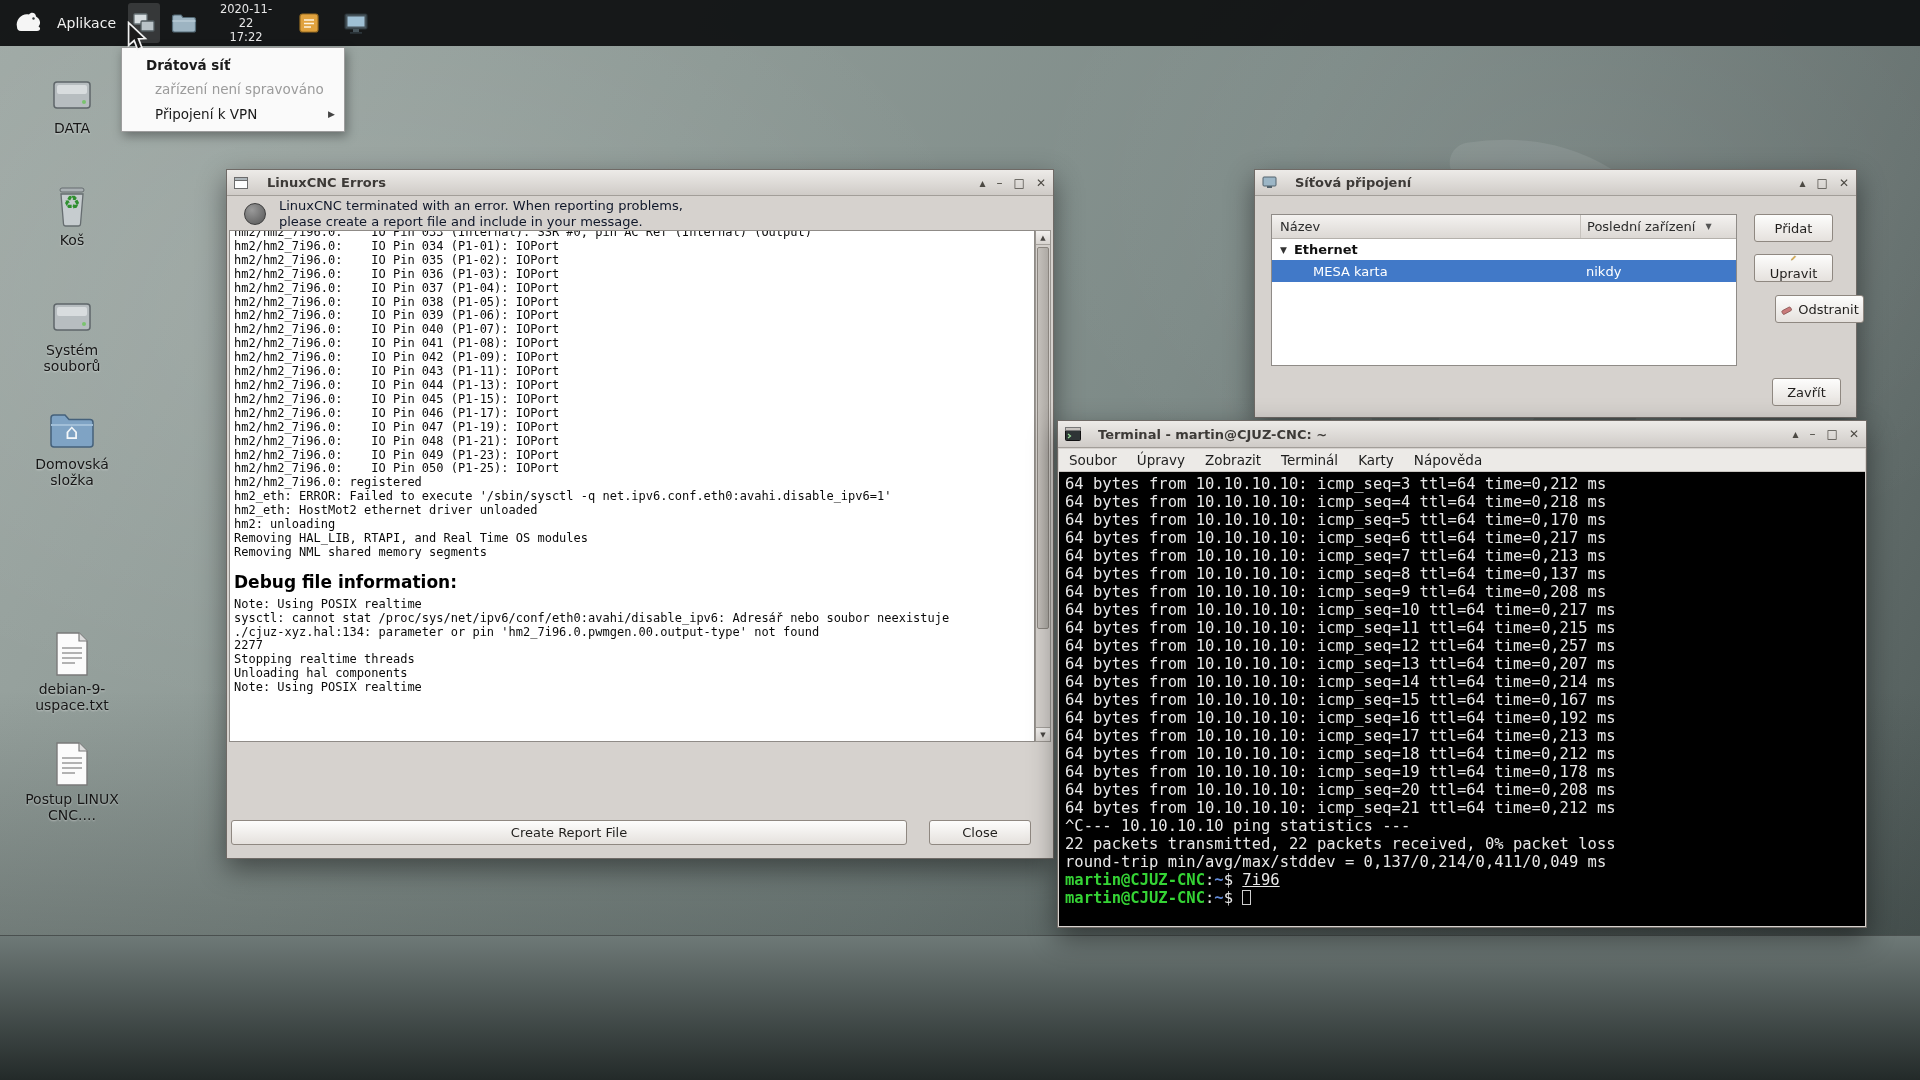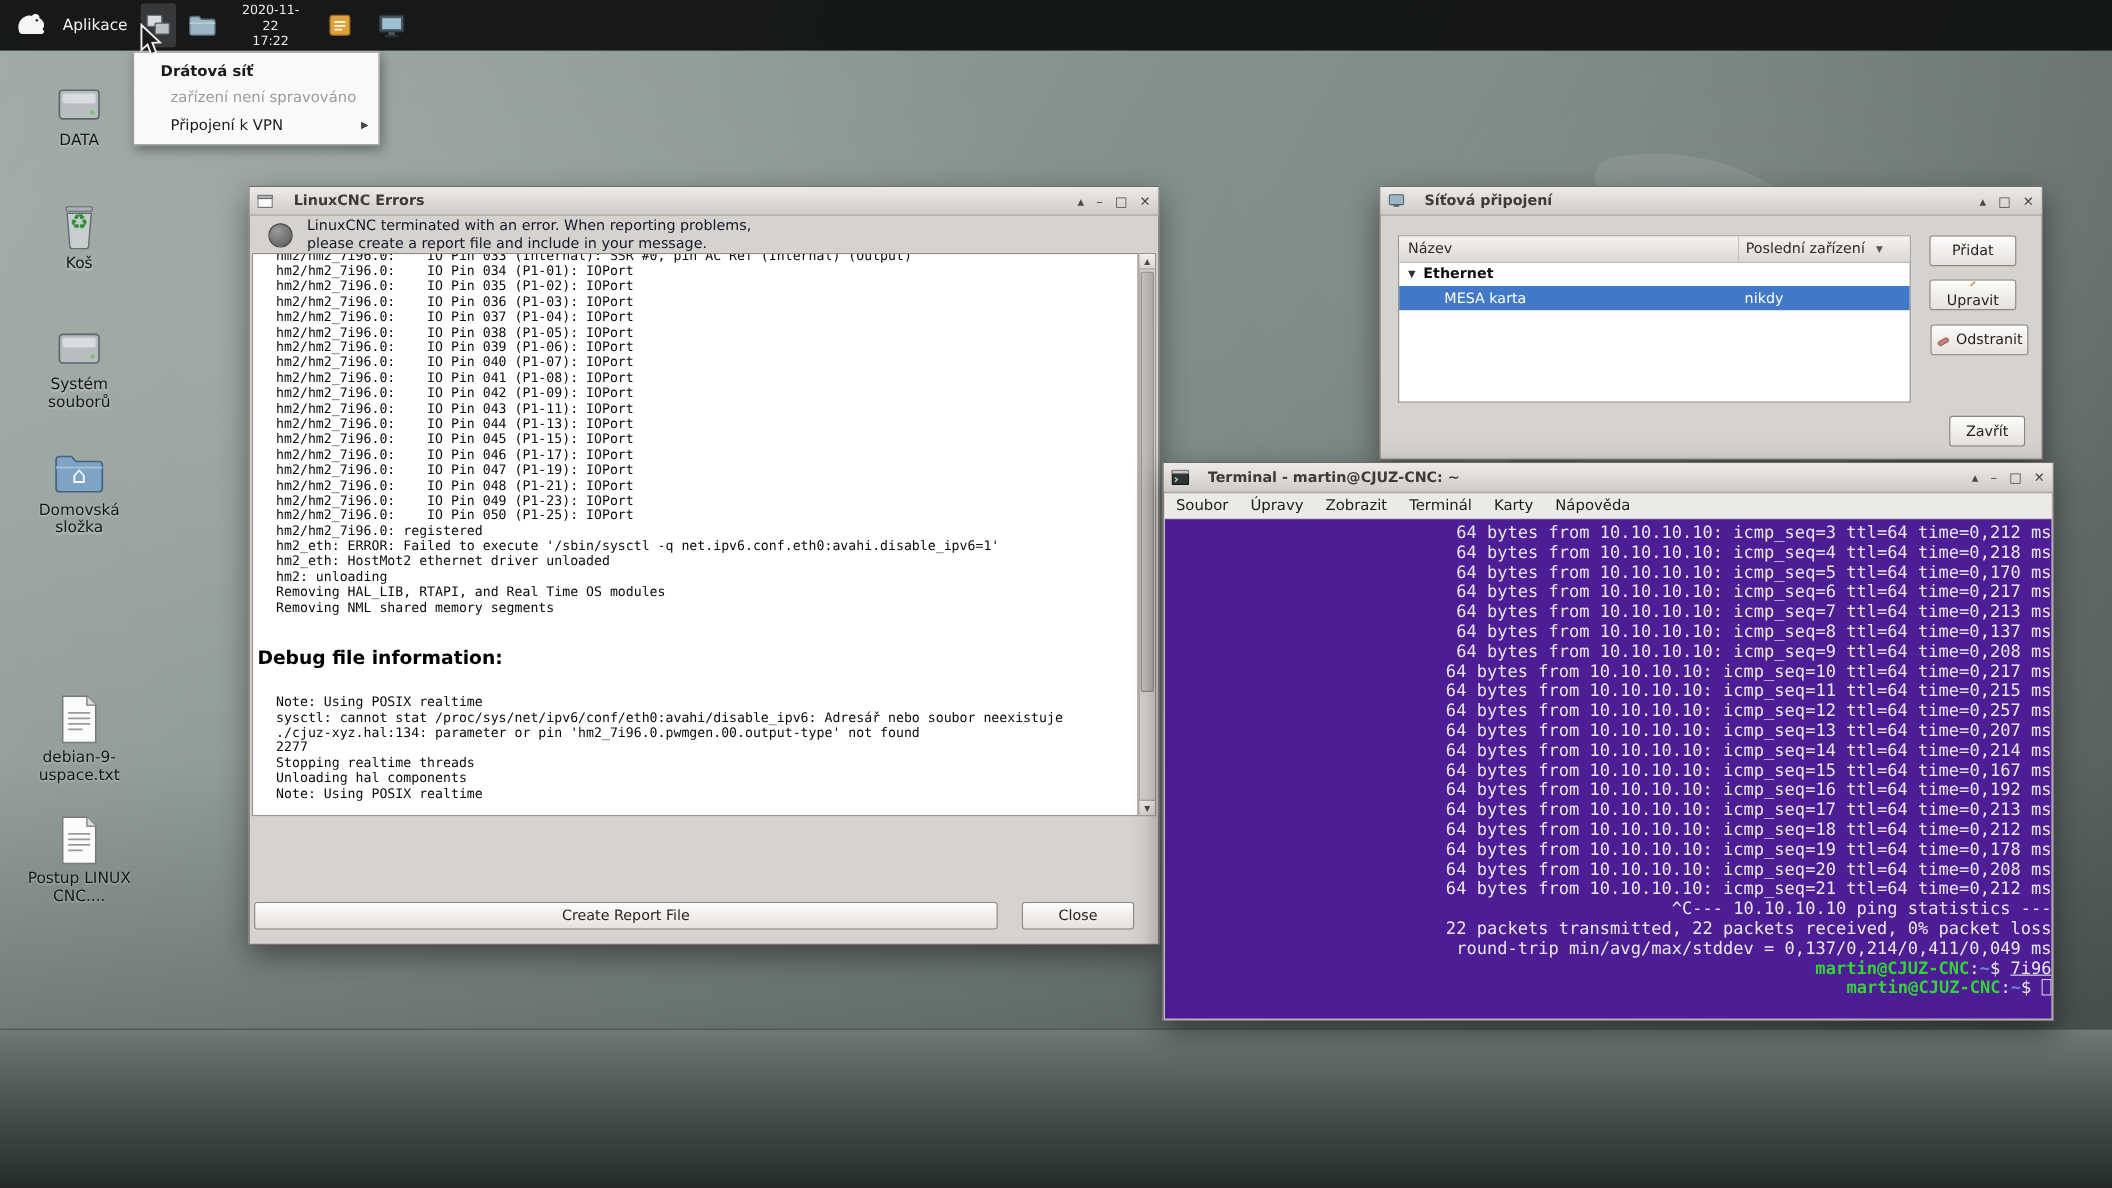--- a/index.html
+++ b/index.html
@@ -47,21 +47,21 @@
   .tbb{color:#4c4943;font-size:12px;line-height:12px;cursor:default;}
 
   .gbtn{position:absolute;display:flex;align-items:center;justify-content:center;gap:5px;background:linear-gradient(#fdfdfc,#e5e1dd);border:1px solid #8f8881;border-radius:3px;font-size:13px;color:#211f1d;}
 
   
   #lcnc{left:226px;top:169px;width:828px;height:690px;}
   .lcnc-info{position:absolute;left:0;top:27px;height:33px;display:flex;align-items:center;}
   .err-ico{width:22px;height:22px;border-radius:50%;margin-left:17px;background:radial-gradient(circle at 35% 30%,#9a9a9a,#565656);border:1px solid #3e3e3e;}
   .lcnc-info-text{margin-left:13px;font-size:13px;line-height:16px;color:#0f172a;}
   .lcnc-textarea{position:absolute;left:2px;top:60px;width:806px;height:512px;background:#ffffff;border:1px solid #8f8b87;overflow:hidden;}
-  .lcnc-log{margin:17px;padding:0 0 0 4px;font-size:12px;line-height:13.9px;color:#0a0a0a;white-space:pre;}
+  .lcnc-log{margin:0;padding:0 0 0 4px;font-size:12px;line-height:13.9px;color:#0a0a0a;white-space:pre;}
   .lcnc-log.first{margin-top:-5px;}
   .lcnc-debug-header{font-size:17px;font-weight:bold;color:#000;padding:12px 0 6px 4px;}
   .gscroll{position:absolute;right:2px;top:60px;width:16px;height:512px;background:#d4d0cc;border:1px solid #9a9691;}
   .gs-arrow{height:14px;display:flex;align-items:center;justify-content:center;font-size:7px;color:#4b4845;background:linear-gradient(#f2f0ee,#d8d4d0);border-bottom:1px solid #a6a29d;}
   .gs-arrow.down{position:absolute;bottom:0;left:0;right:0;border-top:1px solid #a6a29d;border-bottom:none;}
   .gs-thumb{position:absolute;left:1px;right:1px;top:16px;height:382px;background:linear-gradient(90deg,#c4c0bb,#aeaaa5);border:1px solid #8a857f;border-radius:2px;}
   #btn-create{left:4px;top:650px;width:676px;height:25px;}
   #btn-close-lcnc{left:702px;top:650px;width:102px;height:25px;}
 
   
@@ -72,29 +72,29 @@
   .nh-c2{width:156px;display:flex;align-items:center;padding-left:6px;border-left:1px solid #c6c2bd;}
   .sort{font-size:8px;color:#555;margin-left:10px;}
   .net-group{display:flex;align-items:center;height:21px;font-size:13px;font-weight:bold;color:#111;}
   .expander{font-size:9px;color:#333;padding:0 7px 0 8px;}
   .net-row{display:flex;align-items:center;height:22px;font-size:13px;}
   .net-row.sel{background:#4179c8;color:#fff;}
   .nr-name{flex:1;padding-left:41px;}
   .nr-last{width:156px;padding-left:6px;}
   #btn-add{left:499px;top:44px;width:79px;height:28px;}
   #btn-edit{left:499px;top:84px;width:79px;height:28px;flex-direction:column;}
-  #btn-del{left:500px;top:125px;width:89px;height:28px;}
+  #btn-del{left:520px;top:125px;width:89px;height:28px;}
   #btn-close-net{left:517px;top:208px;width:69px;height:28px;}
 
   
   #termwin{left:1057px;top:420px;width:810px;height:508px;}
   #termwin .titlebar{height:27px;}
   .term-menubar{position:absolute;left:1px;right:1px;top:28px;height:23px;background:#eceae7;border-bottom:1px solid #c8c4c0;display:flex;align-items:center;}
   .term-menuitem{padding:0 10px;font-size:13.5px;color:#1d1d1d;}
-  .term-screen{position:absolute;left:1px;right:1px;top:51px;bottom:1px;background:#4c1d95;padding:3px 0 0 6px;overflow:hidden;text-align:right;}
+  .term-screen{position:absolute;left:1px;right:1px;top:51px;bottom:1px;background:#000000;padding:3px 0 0 6px;overflow:hidden;}
   .term-pre{margin:0;font-size:15.5px;line-height:18px;color:#e8e8e8;white-space:pre;}
   .term-line{font-family:"DejaVu Sans Mono","Liberation Mono",monospace;font-size:15.5px;line-height:18px;color:#e8e8e8;white-space:pre;}
   .tgreen{color:#35d435;font-weight:bold;}
   .tblue{color:#6189d6;font-weight:bold;}
   .tunder{text-decoration:underline;}
   .cursor{display:inline-block;width:9px;height:15px;border:1.5px solid #cfcfcf;vertical-align:-2px;}
 
   
   .mouse-cursor{position:absolute;left:125px;top:21px;z-index:99;pointer-events:none;}
 </style>

